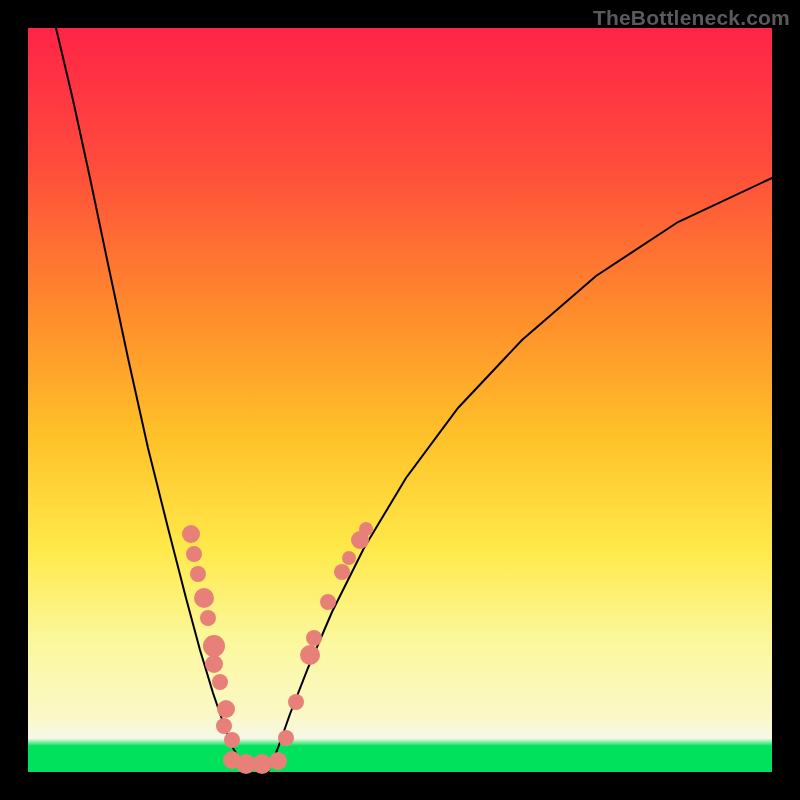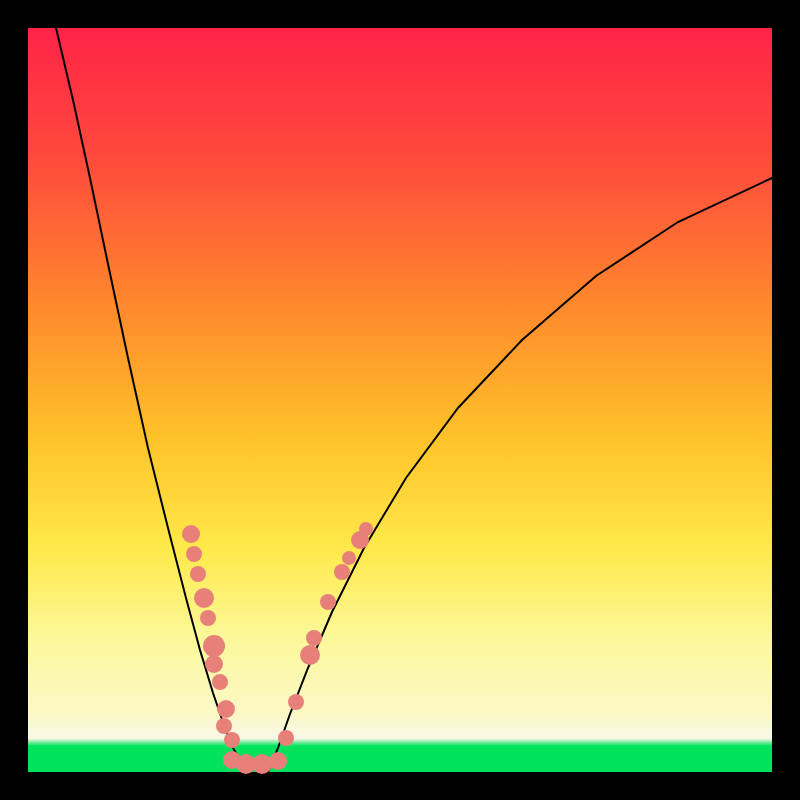--- a/index.html
+++ b/index.html
@@ -100,13 +100,14 @@
           <circle cx="282" cy="627" r="10" class="dot"></circle>
           <circle cx="286" cy="610" r="8" class="dot"></circle>
           <circle cx="300" cy="574" r="8" class="dot"></circle>
           <circle cx="314" cy="544" r="8" class="dot"></circle>
           <circle cx="321" cy="530" r="7" class="dot"></circle>
           <circle cx="332" cy="512" r="9" class="dot"></circle>
           <circle cx="338" cy="501" r="7" class="dot"></circle>
         </g>
     </svg>
   </div>
+  <div class="attribution">TheBottleneck.com</div>
 </div>
 
 </body></html>

